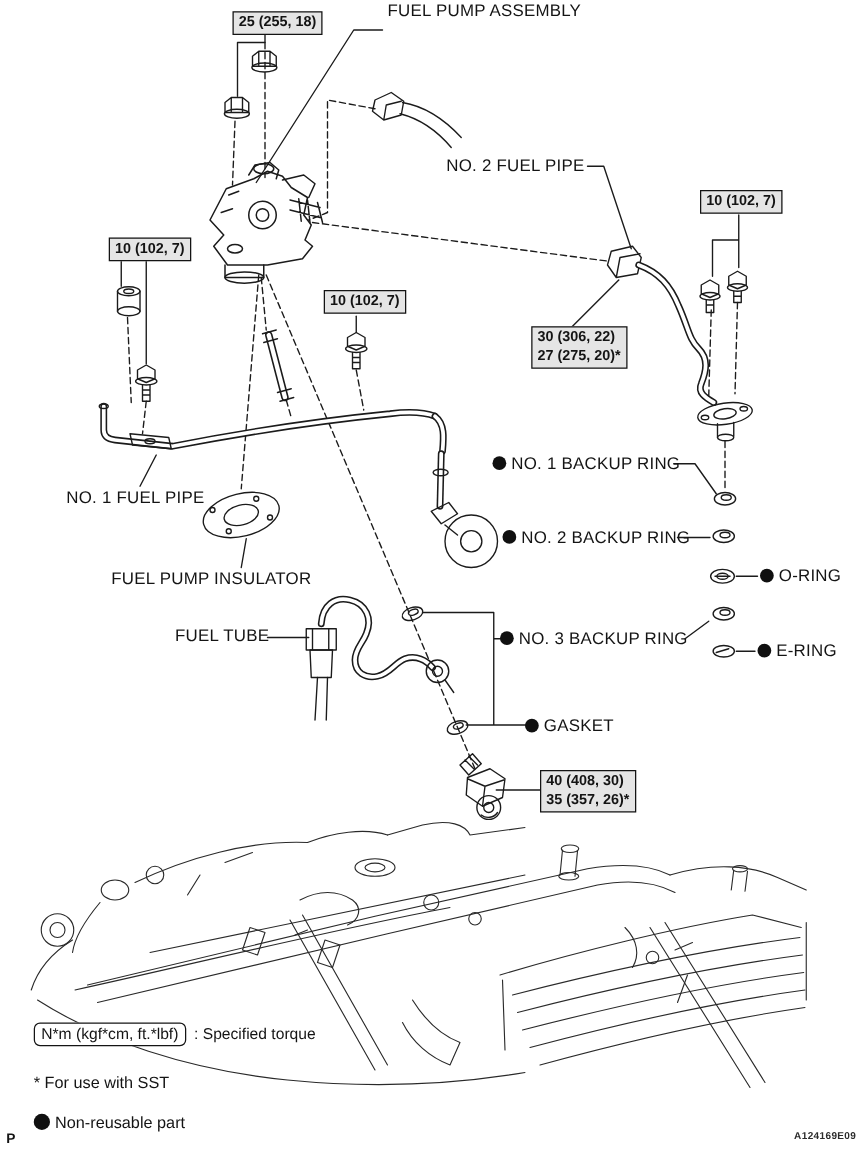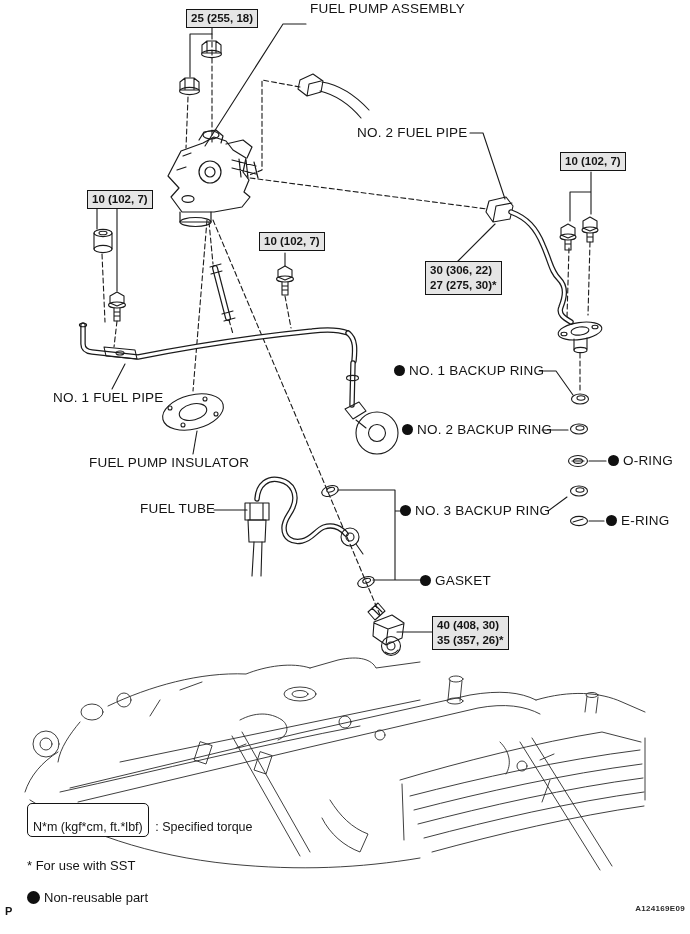--- a/index.html
+++ b/index.html
@@ -7,21 +7,21 @@
         font-family:"Liberation Sans",sans-serif;color:#141414;}
   svg{position:absolute;left:0;top:0;}
   .label{position:absolute;font-size:13.5px;letter-spacing:.2px;white-space:nowrap;line-height:1.15;}
   .label.two{white-space:normal;line-height:1.35;}
   .tq{position:absolute;border:1.6px solid #141414;background:#e5e5e5;font-weight:bold;
       font-size:11.5px;padding:1px 4px;white-space:nowrap;line-height:1.3;}
   .tq.two span{display:block;}
   .dot{display:inline-block;width:11px;height:11px;border-radius:50%;background:#101010;
        margin-right:4px;vertical-align:-1px;}
   .legend-row{position:absolute;font-size:12.5px;white-space:nowrap;}
-  .legend-box{border:1.5px solid #141414;border-radius:5px;padding:16px 5px 2px 5px;background:#fff;}
+  .legend-box{border:1.5px solid #141414;border-radius:5px;padding:1px 5px 2px 5px;background:#fff;}
   .legend-caption{margin-left:3px;margin-top:44px;}
   .note{position:absolute;font-size:13px;white-space:nowrap;}
   .pmark{position:absolute;font-size:11px;font-weight:bold;}
   .figcode{position:absolute;font-size:8px;font-weight:bold;color:#2b2b2b;letter-spacing:.3px;}
 </style>
 </head>
 <body>
 
 <div class="page">
 
@@ -242,21 +242,21 @@
       </g>
     </g>
   </svg>
 
   <div class="tq" style="left:186px;top:9px">25 (255, 18)</div>
   <div class="tq" style="left:87px;top:190px">10 (102, 7)</div>
   <div class="tq" style="left:259px;top:232px">10 (102, 7)</div>
   <div class="tq" style="left:560px;top:152px">10 (102, 7)</div>
   <div class="tq two" style="left:425px;top:261px">
     <span>30 (306, 22)</span>
-    <span>27 (275, 30)*</span>
+    <span>27 (275, 20)*</span>
   </div>
   <div class="tq two" style="left:432px;top:616px">
     <span>40 (408, 30)</span>
     <span>35 (357, 26)*</span>
   </div>
 
   <div class="label" style="left:310px;top:1px">FUEL PUMP ASSEMBLY</div>
   <div class="label" style="left:357px;top:125px">NO. 2 FUEL PIPE</div>
   <div class="label" style="left:53px;top:390px">NO. 1 FUEL PIPE</div>
   <div class="label" style="left:89px;top:455px">FUEL PUMP INSULATOR</div>

